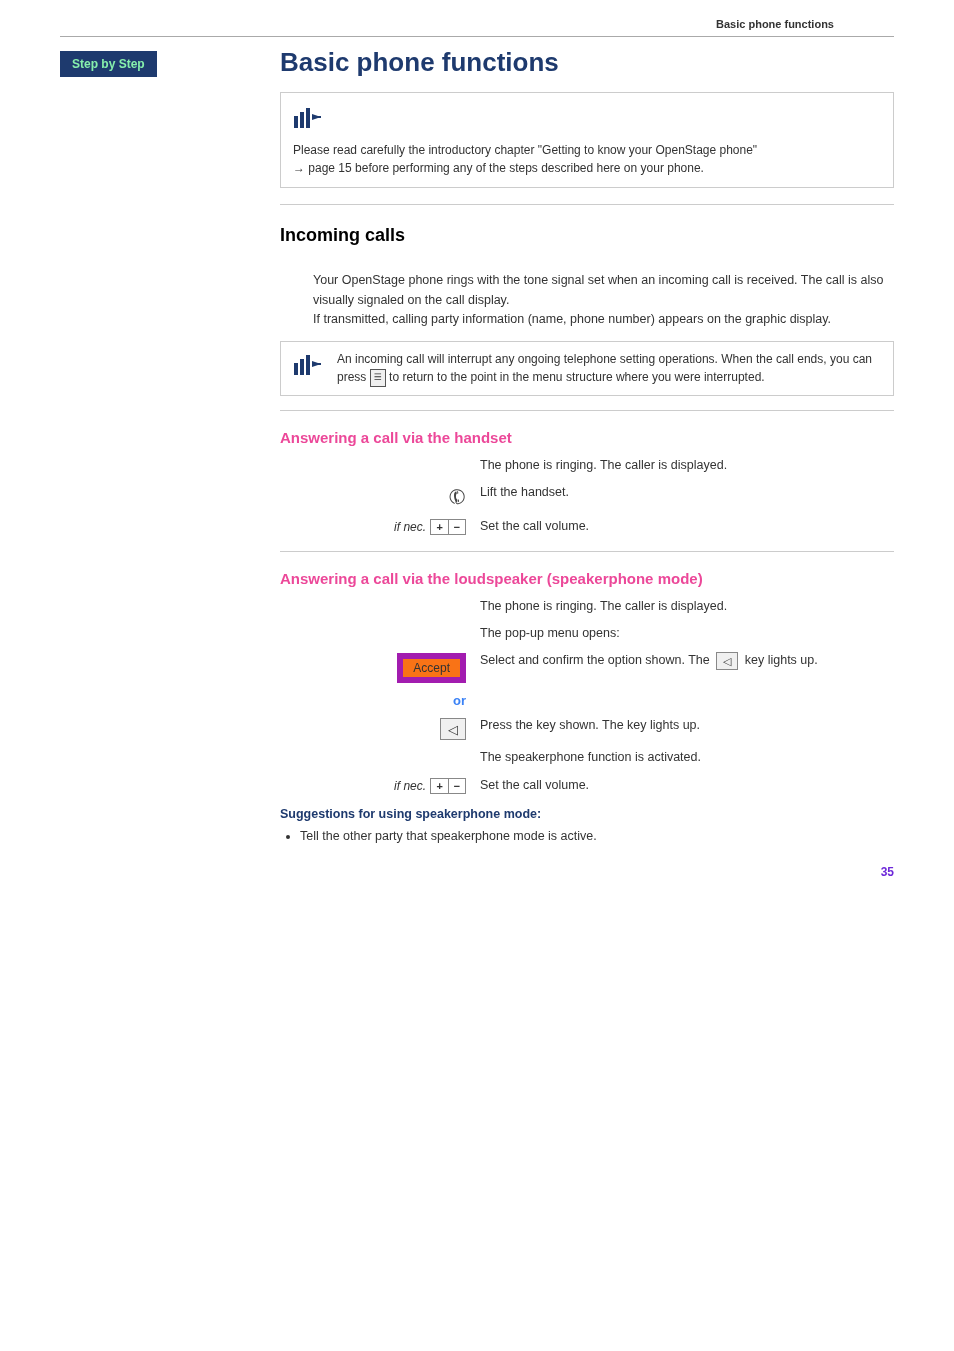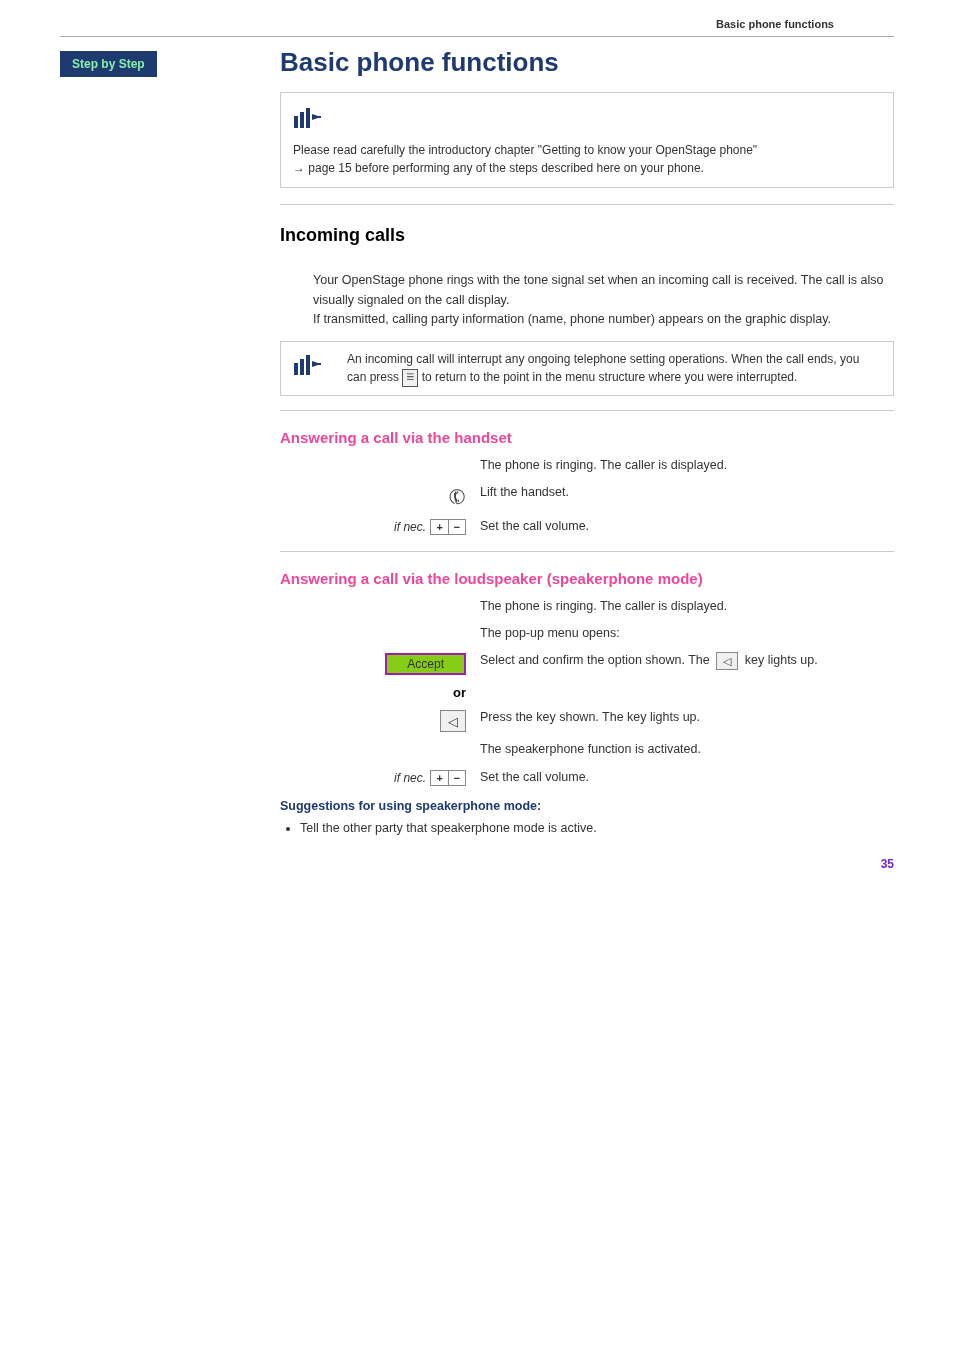--- a/index.html
+++ b/index.html
@@ -139,31 +139,31 @@
     .pm-btn {
       padding: 1px 5px;
       border-right: 1px solid #888;
       font-weight: bold;
     }
     .pm-btn:last-child {
       border-right: none;
     }
 
     .accept-button-box {
-      border: 2px solid #a21caf;
-      padding: 2px 20px;
+      border: 6px solid #a21caf;
+      padding: 2px 10px;
       font-size: 12px;
       display: inline-block;
-      background: #84cc16;
+      background: #f97316;
     }
 
     .or-label {
       font-weight: bold;
       font-size: 13px;
-      color: #000000;
+      color: #3b82f6;
       text-align: right;
     }
 
     .key-icon-box {
       border: 1px solid #888;
       width: 22px;
       height: 18px;
       display: inline-flex;
       align-items: center;
       justify-content: center;
@@ -225,21 +225,21 @@
       font-size: 12.5px;
       line-height: 1.55;
     }
 
     .info-box-inline {
       border: 1px solid #ccc;
       padding: 8px 12px;
       margin: 10px 0;
       display: flex;
       align-items: flex-start;
-      gap: 26px;
+      gap: 16px;
       font-size: 12px;
       line-height: 1.5;
     }
   </style>
 </head>
 <body>
 
 <div class="page-header">
   <span>Basic phone functions</span>
 </div>

